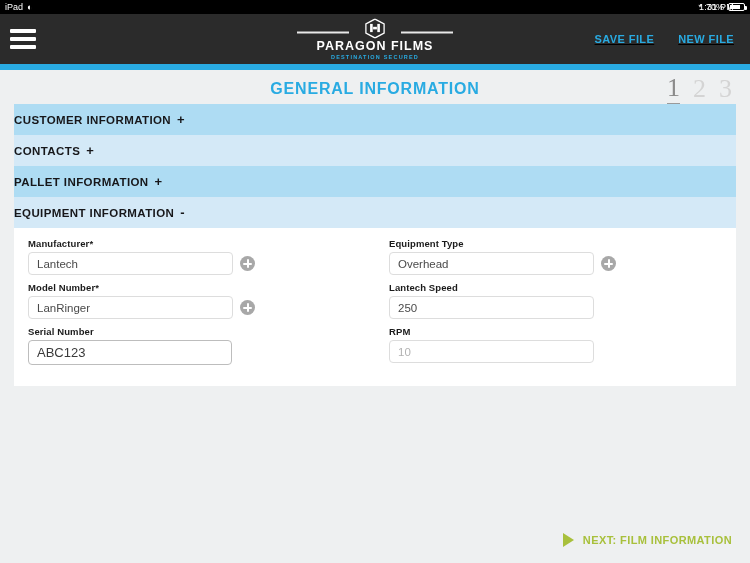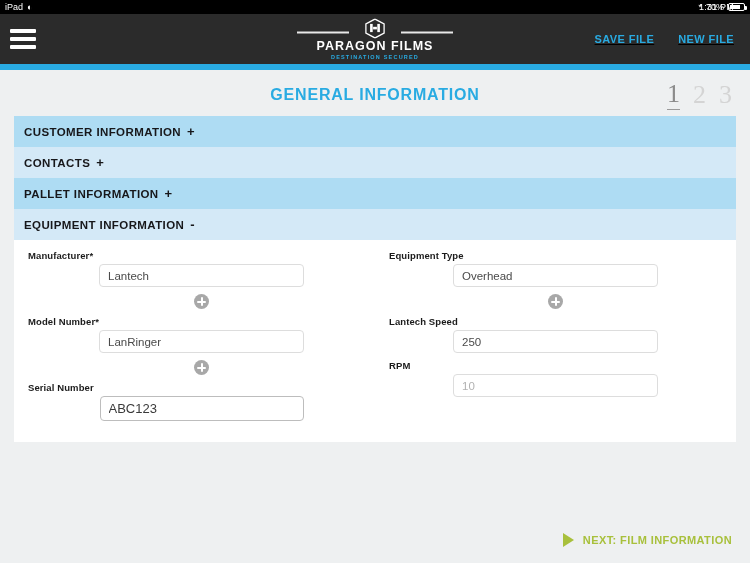--- a/index.html
+++ b/index.html
@@ -77,56 +77,56 @@
     margin-left: auto; margin-right: 16px; display: flex; gap: 24px;
   }
   .appbar-actions a {
     color: #29abe2; font-size: 11px; font-weight: bold; letter-spacing: .4px;
     text-decoration: none; cursor: pointer;
   }
   .accentbar { height: 6px; background: #29abe2; }
 
   
   .titlerow {
-    height: 46px; display: flex; align-items: center;
+    height: 34px; display: flex; align-items: center;
     padding: 4px 18px 0 0; position: relative;
   }
   .page-title {
     position: absolute; left: 50%; transform: translateX(-50%);
     color: #29abe2; font-size: 16px; font-weight: bold; letter-spacing: .8px;
   }
   .steps { margin-left: auto; display: flex; align-items: flex-end; gap: 13px; }
   .step {
     font-size: 26px; color: #d4d4d4; line-height: 26px;
     font-family: "Liberation Serif", serif; cursor: pointer; padding-bottom: 2px;
   }
   .step.active { color: #8b8b8b; border-bottom: 1.5px solid #9a9a9a; }
 
   
   .panel { margin: 0 14px; }
   .acc-head {
     height: 31px; display: flex; align-items: center;
-    padding-left: 10px; cursor: pointer;
+    cursor: pointer;
     font-size: 11.5px; font-weight: bold; color: #17171a; letter-spacing: .4px;
   }
   .acc-head.dark { background: #aedcf3; }
   .acc-head.light { background: #d4e9f7; }
   .acc-sign { margin-left: 6px; font-size: 13px; font-weight: bold; }
 
   
   .formbody { background: #fff; padding: 10px 14px 14px 14px; }
   .form-grid { display: flex; gap: 0; }
   .col { width: 50%; }
   .col.right { padding-left: 14px; }
   .field { margin-bottom: 7px; }
   .flabel {
     font-size: 9.5px; font-weight: bold; color: #1b1b1b;
     margin-bottom: 3px; letter-spacing: .1px;
   }
-  .frow { display: flex; align-items: center; gap: 7px; flex-direction: column; }
+  .frow { display: flex; align-items: center; gap: 7px; }
   .fin {
     height: 23px; width: 205px; border: 1px solid #dddddd; border-radius: 4px;
     padding: 0 8px; font-size: 11.5px; color: #4a4a4a;
     font-family: "Liberation Sans", sans-serif; background: #fff; outline: none;
   }
   .fin.focused {
     width: 204px; height: 25px; border: 1px solid #bdbdbd;
     color: #3a3a3a; font-size: 13px;
   }
   .fin.muted { color: #b2b2b2; }

